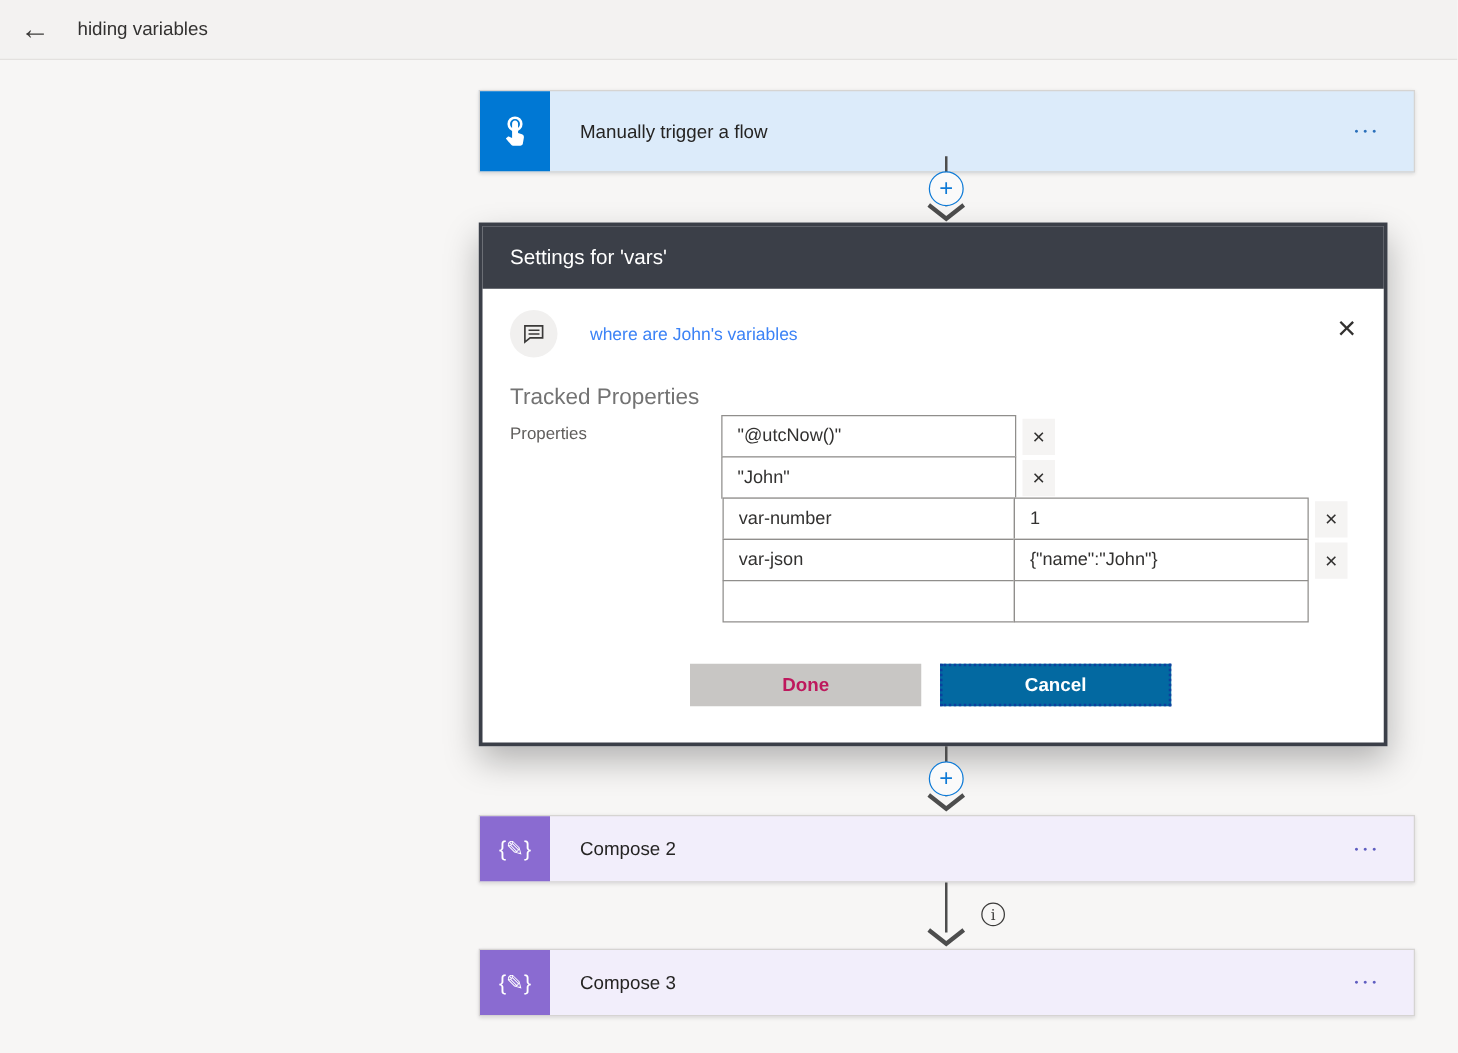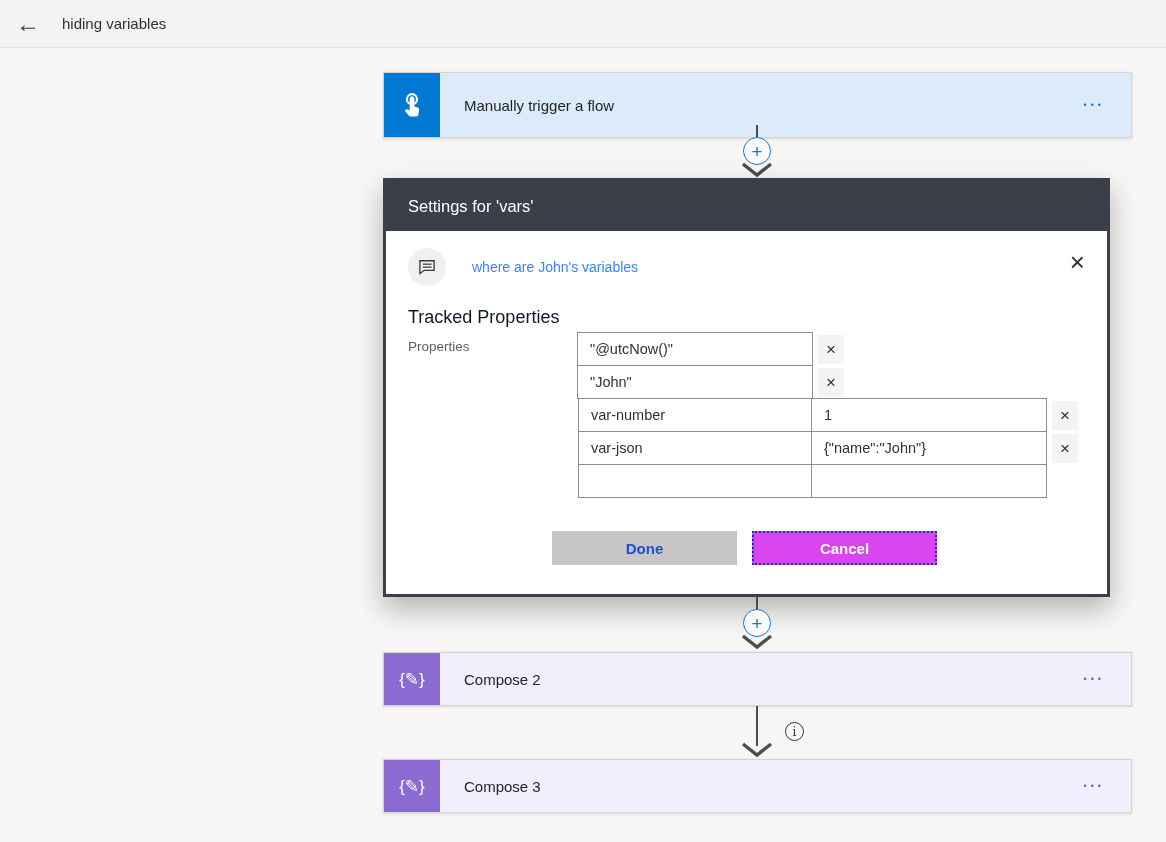--- a/index.html
+++ b/index.html
@@ -60,41 +60,41 @@
   .dialog-body { position:relative; height:363px; }
   .close-btn { position:absolute; right:22px; top:18px; font-size:26px;
     font-weight:300; color:#323130; background:none; border:none; cursor:pointer;
     line-height:1; }
   .comment-row { position:absolute; left:22px; top:17px; display:flex;
     align-items:center; gap:26px; }
   .comment-circle { width:38px; height:38px; border-radius:50%; background:#f1f0ef;
     display:flex; align-items:center; justify-content:center; }
   .comment-text { font-size:14px; color:#3b82f6; }
   .section-title { position:absolute; left:22px; top:76px; font-size:18px;
-    color:#0f172a; }
+    color:#737373; }
   .field-label { position:absolute; left:22px; top:108px; font-size:13.5px;
     color:#605e5c; }
 
   .prop-table { position:absolute; left:192px; top:102px; }
   .prop-row { display:flex; align-items:center; margin-top:-1px; }
   .prop-row input { height:34px; border:1px solid #908e8c; background:#fff;
     font-family:"Liberation Sans", sans-serif; font-size:14.5px; color:#323130;
     padding-left:12px; outline:none; }
   .prop-name { width:234px; }
   .prop-value { width:236px; margin-left:-1px; }
   .prop-delete { width:26px; height:29px; margin-left:5px; background:#f5f4f3;
     border:none; font-size:17px; font-weight:300; color:#323130; cursor:pointer;
     line-height:1; }
   .prop-delete.hidden { visibility:hidden; }
 
   .btn-done { position:absolute; left:166px; top:300px; width:185px; height:34px;
-    background:#c8c6c4; color:#1d4ed8; border:none; font-size:15px;
+    background:#c8c6c4; color:#be185d; border:none; font-size:15px;
     font-weight:600; font-family:"Liberation Sans", sans-serif; }
   .btn-cancel { position:absolute; left:366px; top:300px; width:185px; height:34px;
-    background:#d946ef; color:#fff; border:2px dotted #0d3f9e; font-size:15px;
+    background:#0369a1; color:#fff; border:2px dotted #0d3f9e; font-size:15px;
     font-weight:700; font-family:"Liberation Sans", sans-serif; cursor:pointer; }
 </style>
 </head>
 <body>
 
 <div class="canvas">
 
   <div class="topbar">
     <button class="back">←</button>
     <span class="flow-title">hiding variables</span>

